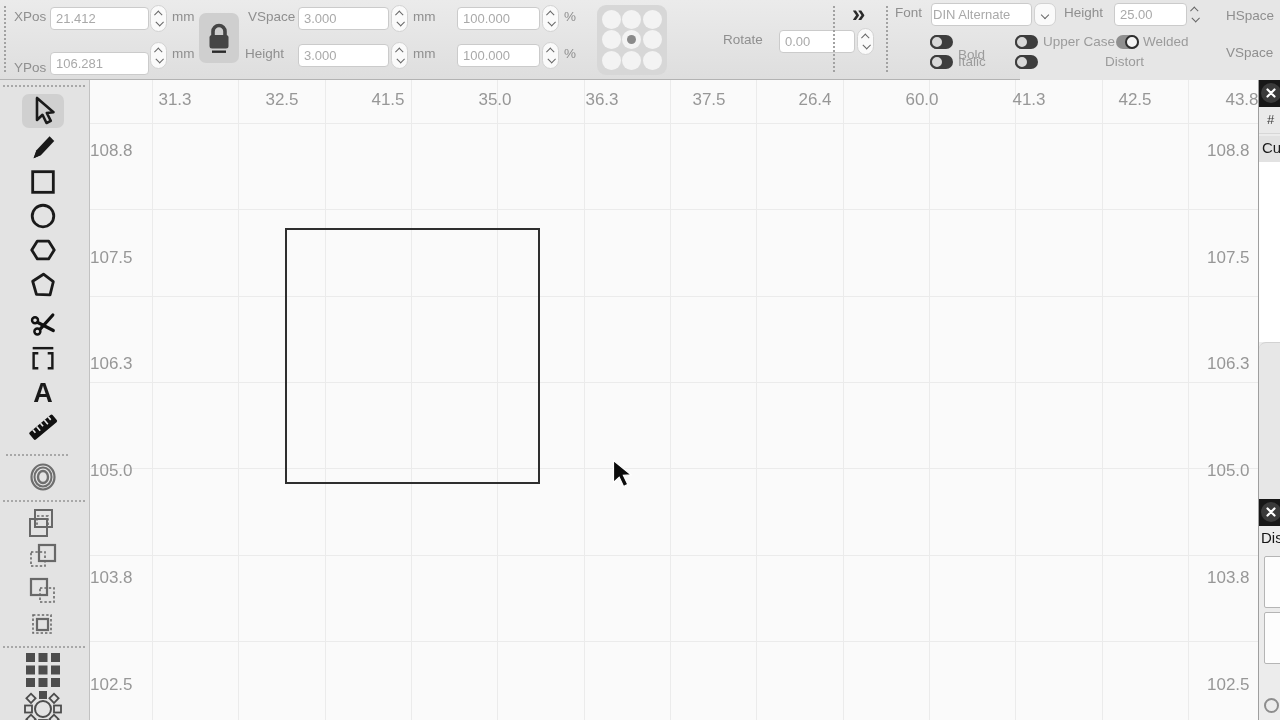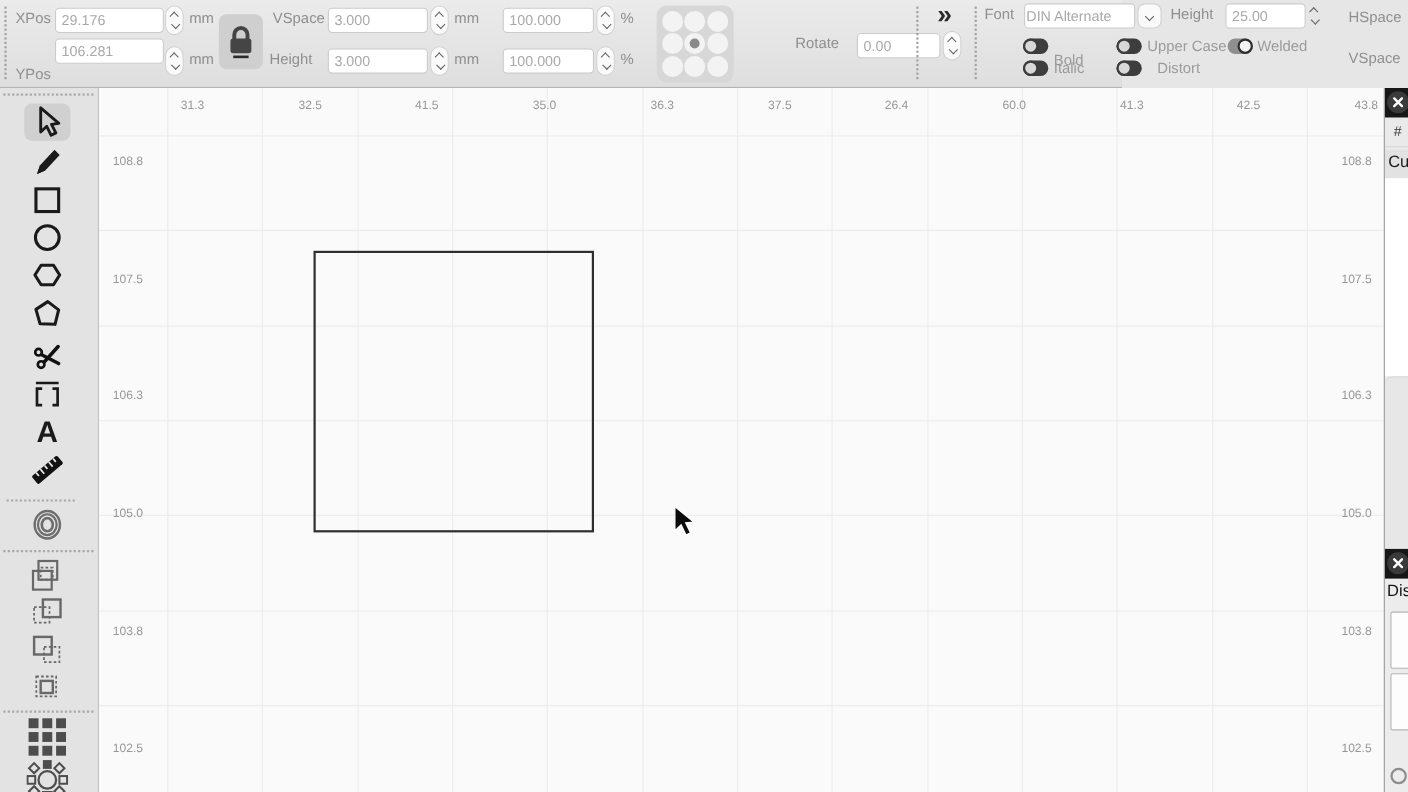--- a/index.html
+++ b/index.html
@@ -48,21 +48,21 @@
           align-items:center; justify-content:center; }
   .tool.selected { background:#d0d0d0; border-radius:7px; }
   .tool svg { display:block; }
   .text-glyph { font-size:27px; font-weight:800; color:#1a1a1a; line-height:1; }
 
   
   #canvas { position:absolute; left:90px; top:80px; width:1168px; height:640px;
             background:#fafafa; overflow:hidden; }
   .gline-v { position:absolute; top:0; width:1px; height:640px; background:#ebebeb; }
   .gline-h { position:absolute; left:0; height:1px; width:1168px; background:#ebebeb; }
-  .rlab { position:absolute; font-size:11px; color:#979797; white-space:nowrap; }
+  .rlab { position:absolute; font-size:17px; color:#979797; white-space:nowrap; }
   #shape-rect { position:absolute; left:195px; top:148px; width:255px; height:256px;
             border:2px solid #2e2e2e; }
   #cursor { position:absolute; left:521px; top:379px; }
 
   
   #rightstrip { position:absolute; left:1258px; top:80px; width:22px; height:640px;
             background:#ececec; border-left:1px solid #9e9e9e; overflow:hidden; }
   .phead { position:absolute; left:0; width:22px; height:27px; background:#171717; }
   .closebtn { position:absolute; left:2px; top:3px; width:20px; height:20px; border-radius:50%;
             background:#3a3a3a; display:flex; align-items:center; justify-content:center; }
@@ -82,29 +82,29 @@
 </style>
 </head>
 <body>
 
 <div id="app">
 
   <div id="topbar">
     <div class="vsep" style="left:4px"></div>
 
     <span class="tlabel" style="left:14px; top:9px">XPos</span>
-    <span class="field" style="left:50px; top:7px; width:99px">29.176</span>
+    <span class="field" style="left:50px; top:7px; width:99px">21.412</span>
     <span class="spin" style="left:150px; top:5px">
         <i class="chev-up"></i>
         <i class="chev-down"></i>
       </span>
     <span class="tlabel" style="left:172px; top:9px">mm</span>
 
     <span class="tlabel" style="left:14px; top:60px">YPos</span>
-    <span class="field" style="left:50px; top:35px; width:99px">106.281</span>
+    <span class="field" style="left:50px; top:52px; width:99px">106.281</span>
     <span class="spin" style="left:150px; top:42px">
         <i class="chev-up"></i>
         <i class="chev-down"></i>
       </span>
     <span class="tlabel" style="left:172px; top:46px">mm</span>
 
     <div id="lock-btn">
       <svg width="26" height="32" viewBox="0 0 26 32">
         <path d="M7 14 V9.5 a6 6 0 0 1 12 0 V14" fill="none" stroke="#454545" stroke-width="3.6"></path>
         <rect x="3.5" y="13" width="19" height="13.5" rx="2.5" fill="#454545"></rect>
@@ -187,21 +187,21 @@
       </span>
     <span class="tgl-label" style="left:958px; top:54px">Italic</span>
 
     <span class="toggle" style="left:1015px; top:35px">
         <span class="knob"></span>
       </span>
     <span class="tgl-label" style="left:1043px; top:34px; max-width:73px">Upper Case</span>
     <span class="toggle" style="left:1015px; top:55px">
         <span class="knob"></span>
       </span>
-    <span class="tgl-label" style="left:1052px; top:54px">Distort</span>
+    <span class="tgl-label" style="left:1105px; top:54px">Distort</span>
 
     <span class="toggle on" style="left:1116px; top:35px">
         <span class="knob"></span>
       </span>
     <span class="tgl-label" style="left:1143px; top:34px">Welded</span>
     <span class="tlabel" style="left:1226px; top:45px">VSpace</span>
   </div>
 
   <div id="sidebar">
     <div class="hsep" style="top:5px"></div>

